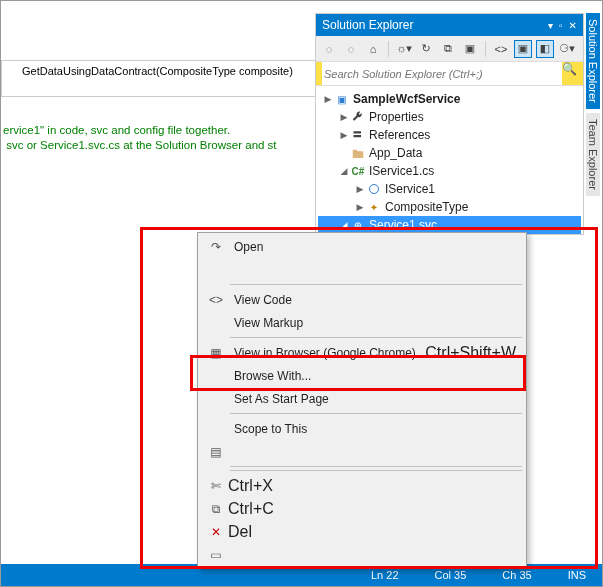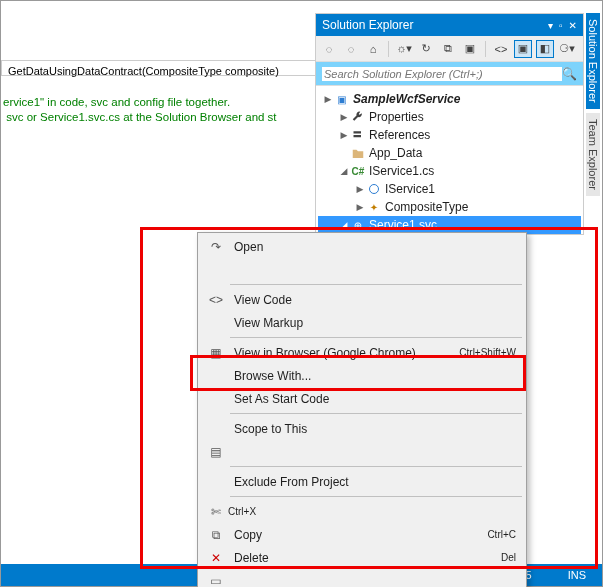--- a/index.html
+++ b/index.html
@@ -1,21 +1,21 @@
 <!DOCTYPE html>
 <html><head>
 <meta charset="utf-8">
 <style>
   * { box-sizing: border-box; font-family: "Segoe UI", Tahoma, sans-serif; }
   body { margin:0; width:603px; height:587px; background:#fff; overflow:hidden; font-size:12px; color:#1e1e1e; }
   .root { position:relative; width:603px; height:587px; border:1px solid #999; }
 
   
   .code-pane { position:absolute; left:0; top:0; width:320px; }
-  .sig-bar { margin:59px 4px 9px 0; background:#fff; border:1px solid #ccc; padding:2px 6px; height:16px; line-height:16px; font-size:11px; color:#000; }
+  .sig-bar { margin:59px 4px 16px 0; background:#fff; border:1px solid #ccc; padding:2px 20px; height:37px; line-height:16px; font-size:11px; color:#000; }
   .code-text { padding:10px 6px 0 2px; font-family:Consolas, monospace; font-size:11.5px; color:#008000; line-height:15px; white-space:pre; }
 
   
   .red-box-big { position:absolute; left:139px; top:226px; width:458px; height:342px; border:3px solid #e00; pointer-events:none; z-index:50; }
   .red-box-row { position:absolute; left:189px; top:354px; width:336px; height:36px; border:3px solid #e00; pointer-events:none; z-index:60; }
 
   
   .status-bar { position:absolute; left:0; bottom:0; width:100%; height:22px; background:#007acc; color:#fff; display:flex; align-items:center; font-size:11px; padding:0 12px; }
   .status-spacer { flex:1; }
   .status-item { margin-right:36px; }
@@ -28,43 +28,43 @@
 
   
   .sol-panel { position:absolute; top:12px; right:18px; width:269px; background:#f5f5f5; border:1px solid #ccc; }
   .sol-title { background:#007acc; color:#fff; height:22px; display:flex; align-items:center; padding:0 6px; font-size:12px; justify-content:space-between; }
   .sol-title-btns { display:flex; gap:6px; font-size:10px; }
   .sol-title-btns span { cursor:pointer; }
   .sol-toolbar { height:26px; background:#eee; border-bottom:1px solid #ddd; display:flex; align-items:center; padding:0 4px; gap:4px; }
   .tb-btn { width:18px; height:18px; display:flex; align-items:center; justify-content:center; font-size:11px; color:#424242; border:1px solid transparent; }
   .tb-btn.active { border:1px solid #007acc; background:#cde6f7; }
   .tb-sep { width:1px; height:16px; background:#ccc; margin:0 2px; }
-  .sol-search { height:24px; background:#7dd3fc; border-bottom:1px solid #ddd; display:flex; align-items:center; padding:0 6px; color:#999; font-size:11px; }
+  .sol-search { height:24px; background:#fde047; border-bottom:1px solid #ddd; display:flex; padding:0 6px; color:#999; font-size:11px; }
   .sol-search input { border:none; outline:none; flex:1; font-size:11px; font-style:italic; color:#777; }
   .mag { margin-left:auto; color:#555; font-size:12px; }
 
   .tree { padding:4px 2px 0 2px; background:#fff; min-height:140px; }
   .tree-row { display:flex; align-items:center; height:18px; font-size:12px; padding-left:4px; white-space:nowrap; }
   .tree-row .arrow { width:12px; text-align:center; color:#666; font-size:9px; display:inline-block; }
   .tree-row .ticon { width:16px; height:16px; margin-right:3px; display:inline-flex; align-items:center; justify-content:center; font-size:10px; }
   .tree-row.selected { background:#3399ff; color:#fff; }
   .tree-row.selected .arrow { color:#fff; }
-  .bold { font-weight:bold;font-style:italic; }
+  .bold { font-weight:bold; }
   .csharp-ico { color:#388a34; font-weight:bold; font-size:10px; }
   .iface-ico { width:10px; height:10px; border:1.5px solid #2d7dd2; border-radius:50%; display:inline-block;}
   .class-ico { color:#c27e00; font-size:11px; }
   .svc-ico { color:#fff; font-size:11px; }
   .proj-ico { color:#2d7dd2; font-size:12px; }
 
   
   .ctx-menu { position:absolute; left:196px; top:231px; width:330px; background:#f0f0f0; border:1px solid #a0a0a0; box-shadow:3px 3px 6px rgba(0,0,0,.25); z-index:40; padding:2px; }
   .ctx-row { height:23px; display:flex; align-items:center; font-size:12px; color:#1e1e1e; padding:0 8px 0 4px; }
   .ctx-icon { width:24px; height:18px; display:flex; align-items:center; justify-content:center; color:#555; font-size:12px; }
   .ctx-label { flex:1; padding-left:6px; }
-  .ctx-short { color:#1e1e1e; font-size:10px;text-align:right; }
+  .ctx-short { color:#1e1e1e; font-size:16px;text-align:right; }
   .ctx-sep { height:1px; background:#c0c0c0; margin:3px 2px 3px 30px; padding:0; }
 </style>
 </head>
 <body>
 
 <div class="root">
 
   <div class="code-pane">
     <div class="sig-bar">GetDataUsingDataContract(CompositeType composite)</div>
     <div class="code-text"><span>ervice1" in code, svc and config file together.</span>
@@ -184,48 +184,42 @@
         <span class="ctx-icon">▦</span>
         <span class="ctx-label">View in Browser (Google Chrome)</span>
         <span class="ctx-short">Ctrl+Shift+W</span>
       </div>
     <div class="ctx-row">
         <span class="ctx-icon"></span>
         <span class="ctx-label">Browse With...</span>
       </div>
     <div class="ctx-row">
         <span class="ctx-icon"></span>
-        <span class="ctx-label">Set As Start Code</span>
+        <span class="ctx-label">Set As Start Page</span>
       </div>
     <div class="ctx-sep"></div>
     <div class="ctx-row">
         <span class="ctx-icon"></span>
         <span class="ctx-label">Scope to This</span>
       </div>
     <div class="ctx-row">
         <span class="ctx-icon">▤</span>
       </div>
     <div class="ctx-sep"></div>
-    <div class="ctx-row">
-        <span class="ctx-icon"></span>
-        <span class="ctx-label">Exclude From Project</span>
-      </div>
     <div class="ctx-sep"></div>
     <div class="ctx-row">
         <span class="ctx-icon">✄</span>
         <span class="ctx-short">Ctrl+X</span>
       </div>
     <div class="ctx-row">
         <span class="ctx-icon">⧉</span>
-        <span class="ctx-label">Copy</span>
         <span class="ctx-short">Ctrl+C</span>
       </div>
     <div class="ctx-row">
         <span class="ctx-icon" style="color:#c00">✕</span>
-        <span class="ctx-label">Delete</span>
         <span class="ctx-short">Del</span>
       </div>
     <div class="ctx-row">
         <span class="ctx-icon">▭</span>
       </div>
 
   </div>
 
   <div class="red-box-big"></div>
   <div class="red-box-row"></div>

